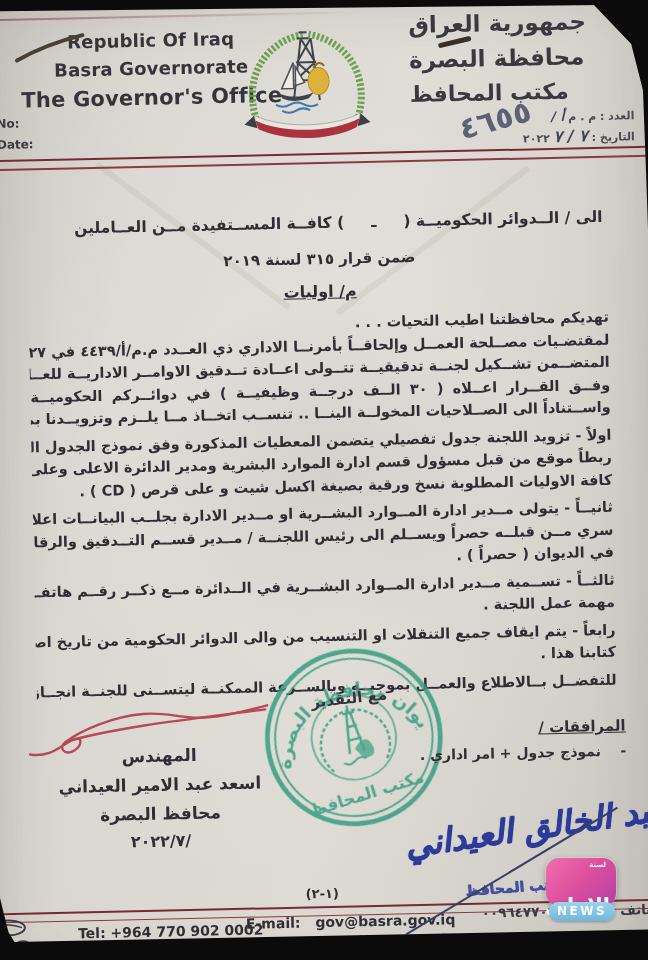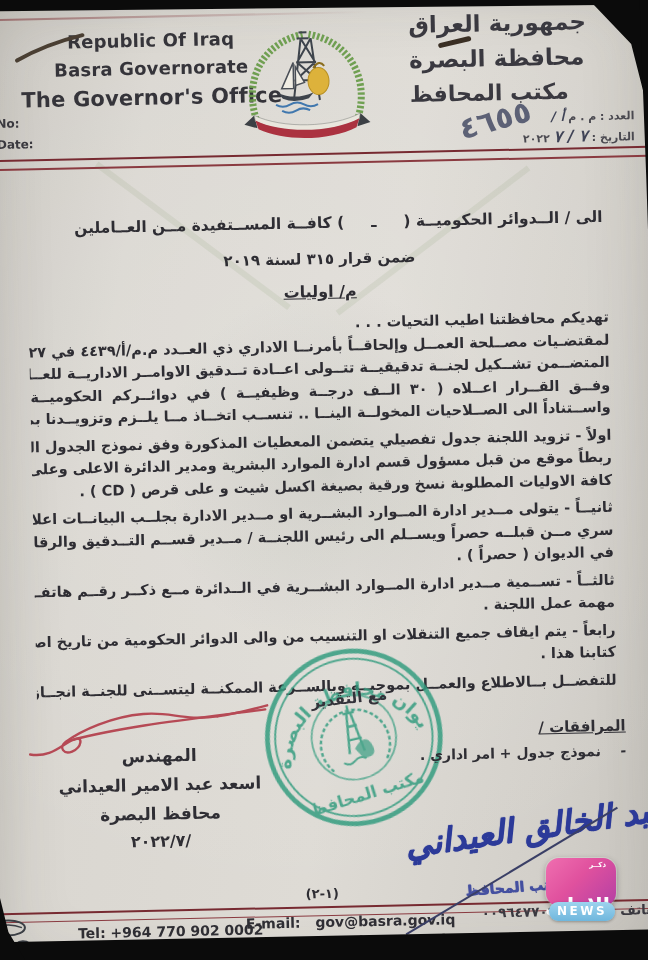--- a/index.html
+++ b/index.html
@@ -248,17 +248,17 @@
 </div>
 
 <div class="edge" id="edgeTop"></div>
 <div class="edge" id="edgeTR"></div>
 <div class="edge" id="edgeR"></div>
 <div class="edge" id="edgeBottom"></div>
 <div class="edge" id="edgeBL"></div>
 
 <div class="abs" id="newslogo">
   <div id="newsbox">
-    <div id="newssub">ذكــر</div>
+    <div id="newssub">لسنة</div>
     <div id="newsar">الاولى</div>
   </div>
   <div id="newsband">NEWS</div>
 </div>
 
 </body></html>

